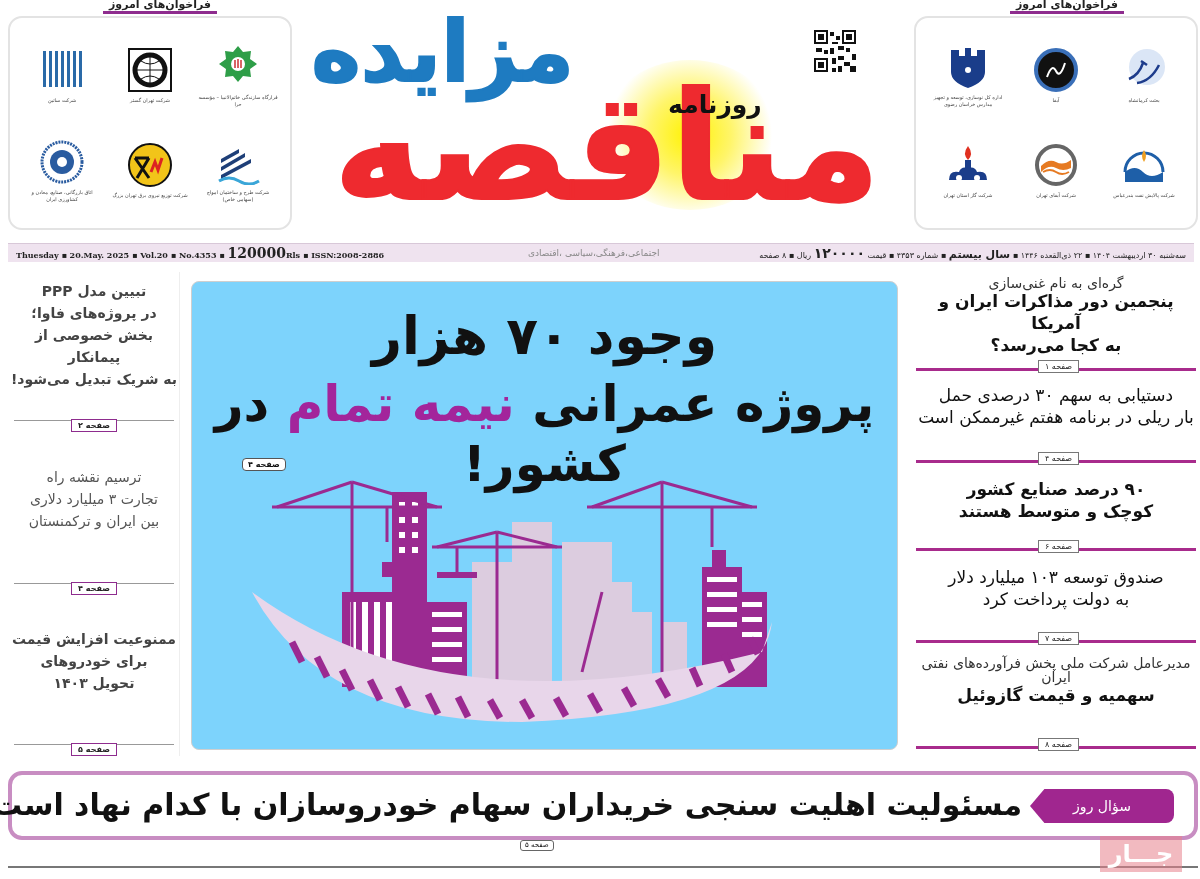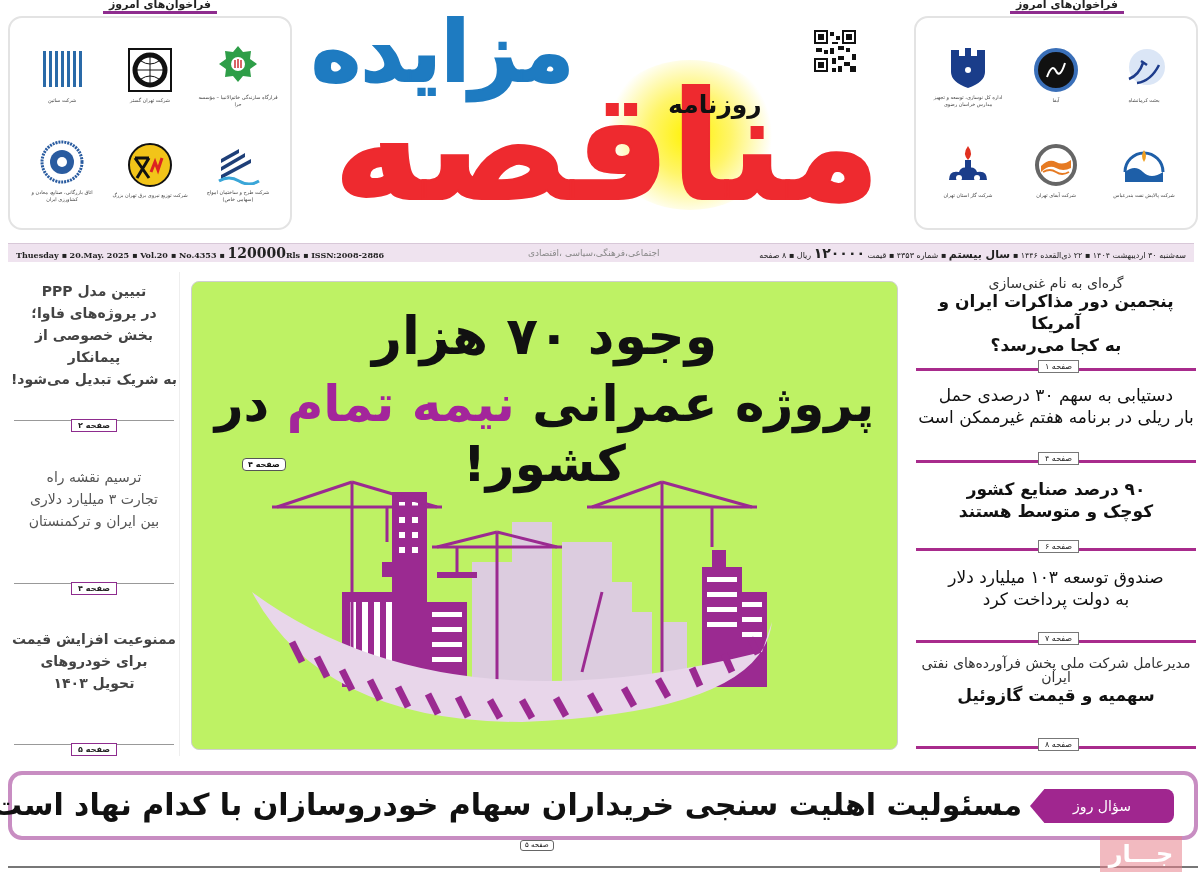--- a/index.html
+++ b/index.html
@@ -39,21 +39,21 @@
   
   .left-col { position: absolute; left: 8px; top: 272px; width: 172px; height: 484px; border-right: 1px solid #eee; }
   .left-story { position: absolute; left: 0; width: 172px; text-align: center; direction: rtl; }
   .left-story .head { font-size: 14px; line-height: 22px; color: #555; }
   .left-story .head.bold { font-weight: bold; color: #444; }
   .page-tag-line { position: absolute; left: 0; width: 172px; height: 14px; }
   .page-tag-line::before { content: ""; position: absolute; left: 6px; right: 6px; top: 7px; height: 1px; background: #999; }
   .page-tag { position: relative; display: inline-block; background: #fff; border: 1.5px solid #8e2c8e; border-radius: 0; font-size: 8px; padding: 0 6px; line-height: 11px; color: #222; font-weight: bold; direction: rtl; }
 
   
-  .lead-box { position: absolute; left: 191px; top: 281px; width: 707px; height: 469px; border: 1.5px solid #cfcfcf; border-radius: 8px; background: #bef264; }
+  .lead-box { position: absolute; left: 191px; top: 281px; width: 707px; height: 469px; border: 1.5px solid #cfcfcf; border-radius: 8px; background: #7dd3fc; }
   .lead-line1 { position: absolute; left: 0; right: 0; top: 24px; text-align: center; font-weight: bold; font-size: 52px; line-height: 60px; direction: rtl; color: #111; }
   .lead-line2 { position: absolute; left: 0; right: 0; top: 92px; text-align: center; font-weight: bold; font-size: 50px; line-height: 60px; direction: rtl; color: #111; }
   .lead-line2 .hl { color: #a3259b; }
   .lead-page-tag { position: absolute; left: 50px; top: 176px; border: 1px solid #555; border-radius: 4px; font-size: 8px; padding: 0 5px; line-height: 11px; background: #fff; font-weight: bold; direction: rtl; }
   .illustration { position: absolute; left: 50px; top: 190px; width: 560px; height: 260px; }
 
   
   .right-col { position: absolute; left: 914px; top: 272px; width: 284px; height: 484px; }
   .r-story { position: absolute; left: 0; width: 284px; text-align: center; direction: rtl; }
   .r-kicker { font-size: 14px; color: #333; line-height: 14px; }

